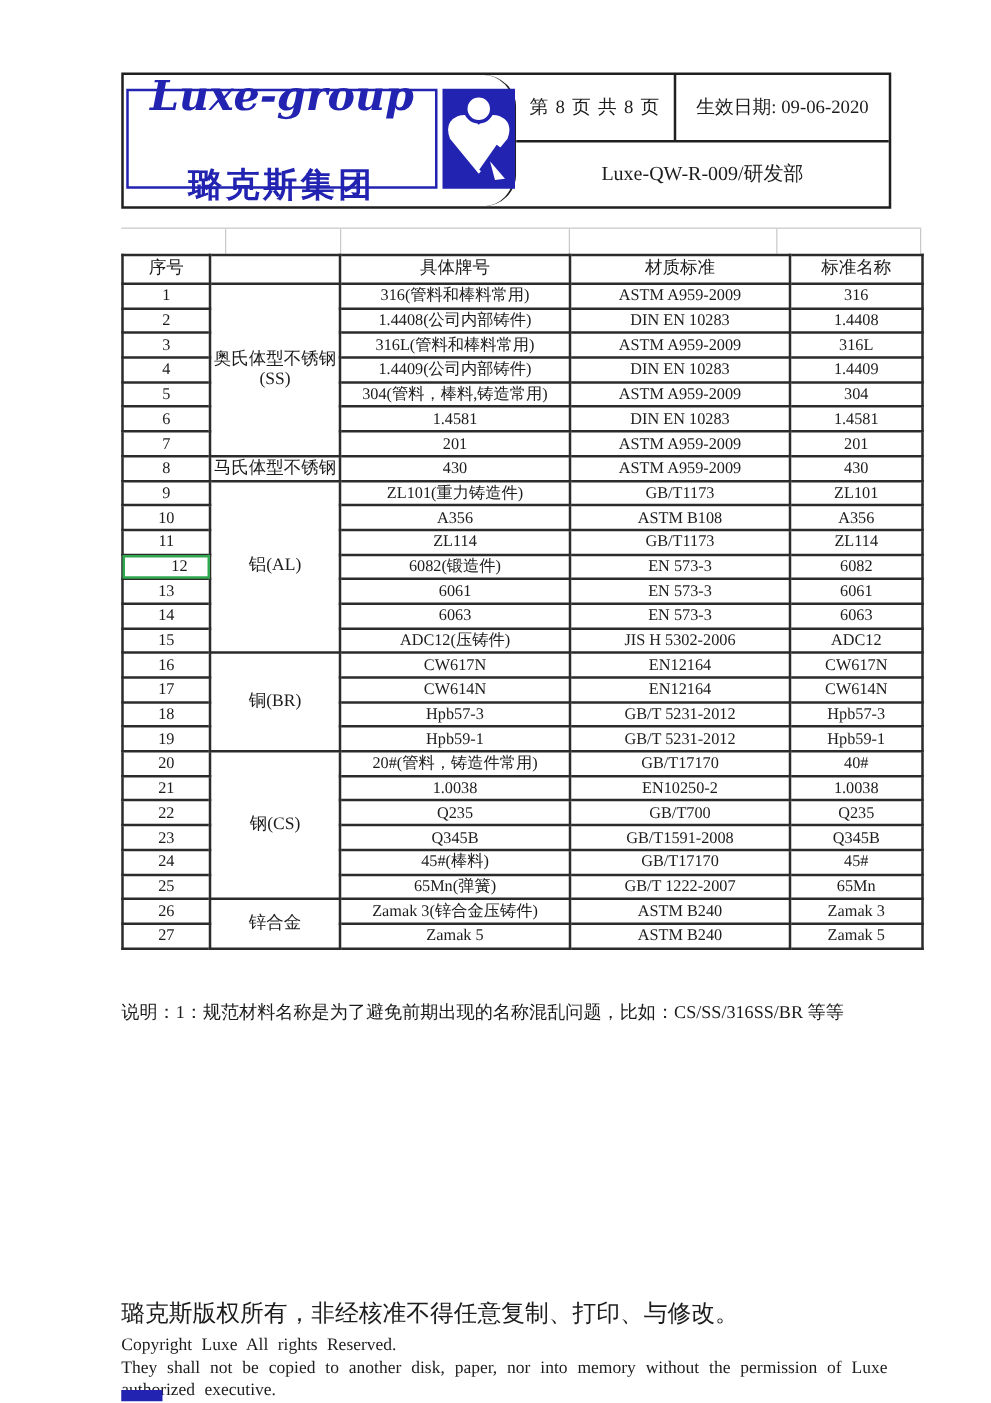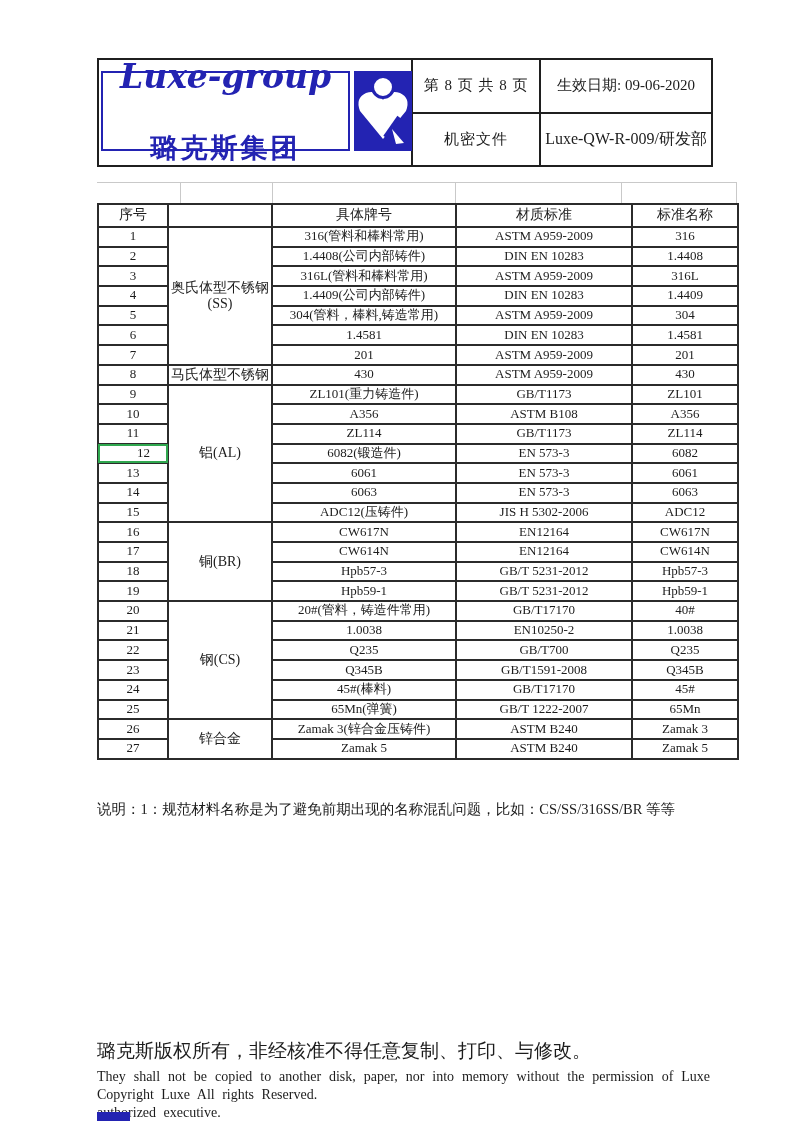--- a/index.html
+++ b/index.html
@@ -7,21 +7,21 @@
     width:793px; height:1122px; background:#ffffff; position:relative;
     font-family:"Liberation Serif","DejaVu Serif",serif; color:#1c1c1c;
     overflow:hidden;
   }
 
   
   .header-box {
     position:absolute; left:97px; top:58px; width:616px; height:109px;
     border:2px solid #1f1f1f; box-sizing:border-box; display:flex; background:#fff;
   }
-  .logo-cell { width:314px; border-right:2px solid #1f1f1f; position:relative; box-sizing:border-box; }
+  .logo-cell { width:314px; border-right:2px solid #1f1f1f; position:relative; box-sizing:border-box;border-radius:26px; }
   .logo-frame {
     position:absolute; left:2px; top:11px; width:249px; height:80px;
     border:2px solid #2323b2; box-sizing:border-box;
     display:flex; flex-direction:column; align-items:center; justify-content:center;
   }
   .brand-en { color:#2323b2; font-style:italic; font-weight:bold; font-size:33px; line-height:1.0; font-family:"DejaVu Serif",serif; }
   .brand-zh { color:#2323b2; font-weight:bold; font-size:27px; line-height:1.05; letter-spacing:3px; font-family:"Liberation Serif",serif;margin-top:41px; }
   .logo-mark { position:absolute; left:255px; top:11px; width:58px; height:80px; background:#2323b2; }
   .hdr-right { flex:1; display:flex; flex-direction:column; }
   .hdr-row { display:flex; flex:1; }
@@ -77,21 +77,20 @@
         <circle cx="29" cy="16" r="10.5" fill="#ffffff" stroke="#2323b2" stroke-width="3"></circle>
       </svg>
     </div>
   </div>
   <div class="hdr-right">
     <div class="hdr-row top">
       <div class="hdr-cell mid">第 8 页 共 8 页</div>
       <div class="hdr-cell rgt">生效日期: 09-06-2020</div>
     </div>
     <div class="hdr-row">
-      <div class="hdr-cell mid">机密文件</div>
       <div class="hdr-cell rgt doc">Luxe-QW-R-009/研发部</div>
     </div>
   </div>
 </div>
 
 <div class="grid-remnant-h"></div>
 <div class="grid-remnant-v" style="left:180px"></div>
 <div class="grid-remnant-v" style="left:272px"></div>
 <div class="grid-remnant-v" style="left:455px"></div>
 <div class="grid-remnant-v" style="left:621px"></div>
@@ -287,18 +286,18 @@
     <td>ASTM B240</td>
     <td>Zamak 5</td>
   </tr>
 </tbody>
   </table>
 
 <div class="note-line">说明：1：规范材料名称是为了避免前期出现的名称混乱问题，比如：CS/SS/316SS/BR 等等</div>
 
 <div class="footer">
   <p class="f-zh">璐克斯版权所有，非经核准不得任意复制、打印、与修改。</p>
+  <p class="f-en">Copyright Luxe All rights Reserved.</p>
   <p class="f-en f-just">They shall not be copied to another disk, paper, nor into memory without the permission of Luxe</p>
-  <p class="f-en">Copyright Luxe All rights Reserved.</p>
   <p class="f-en">authorized executive.</p>
 </div>
 
 <div class="corner-mark"></div>
 
 </body></html>

